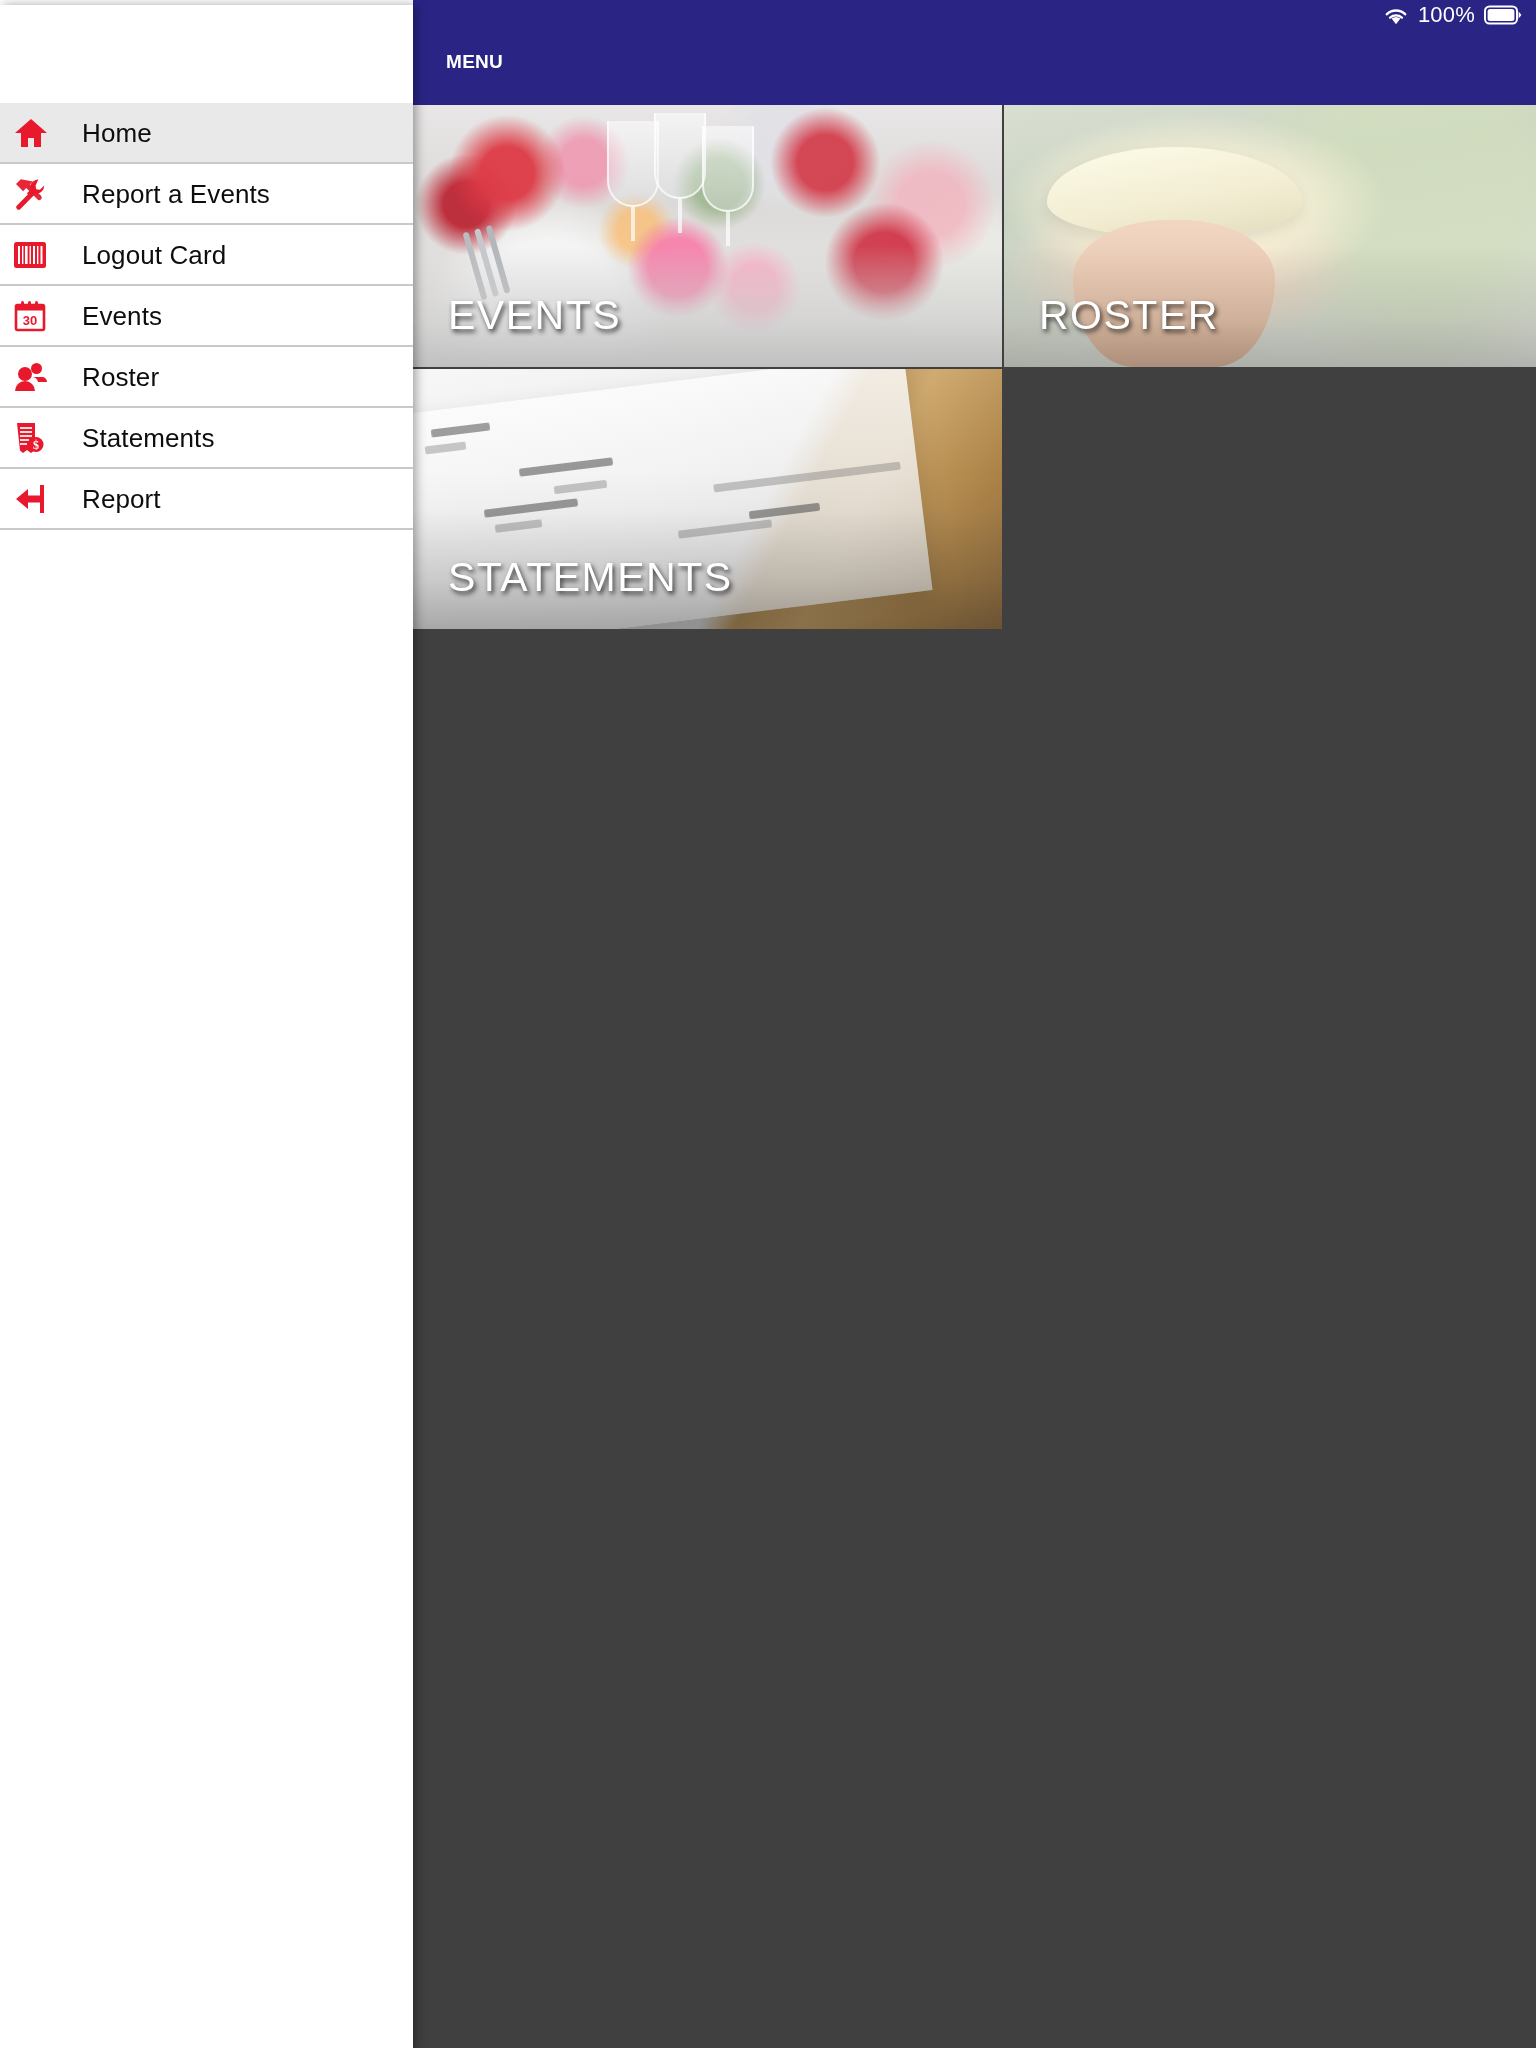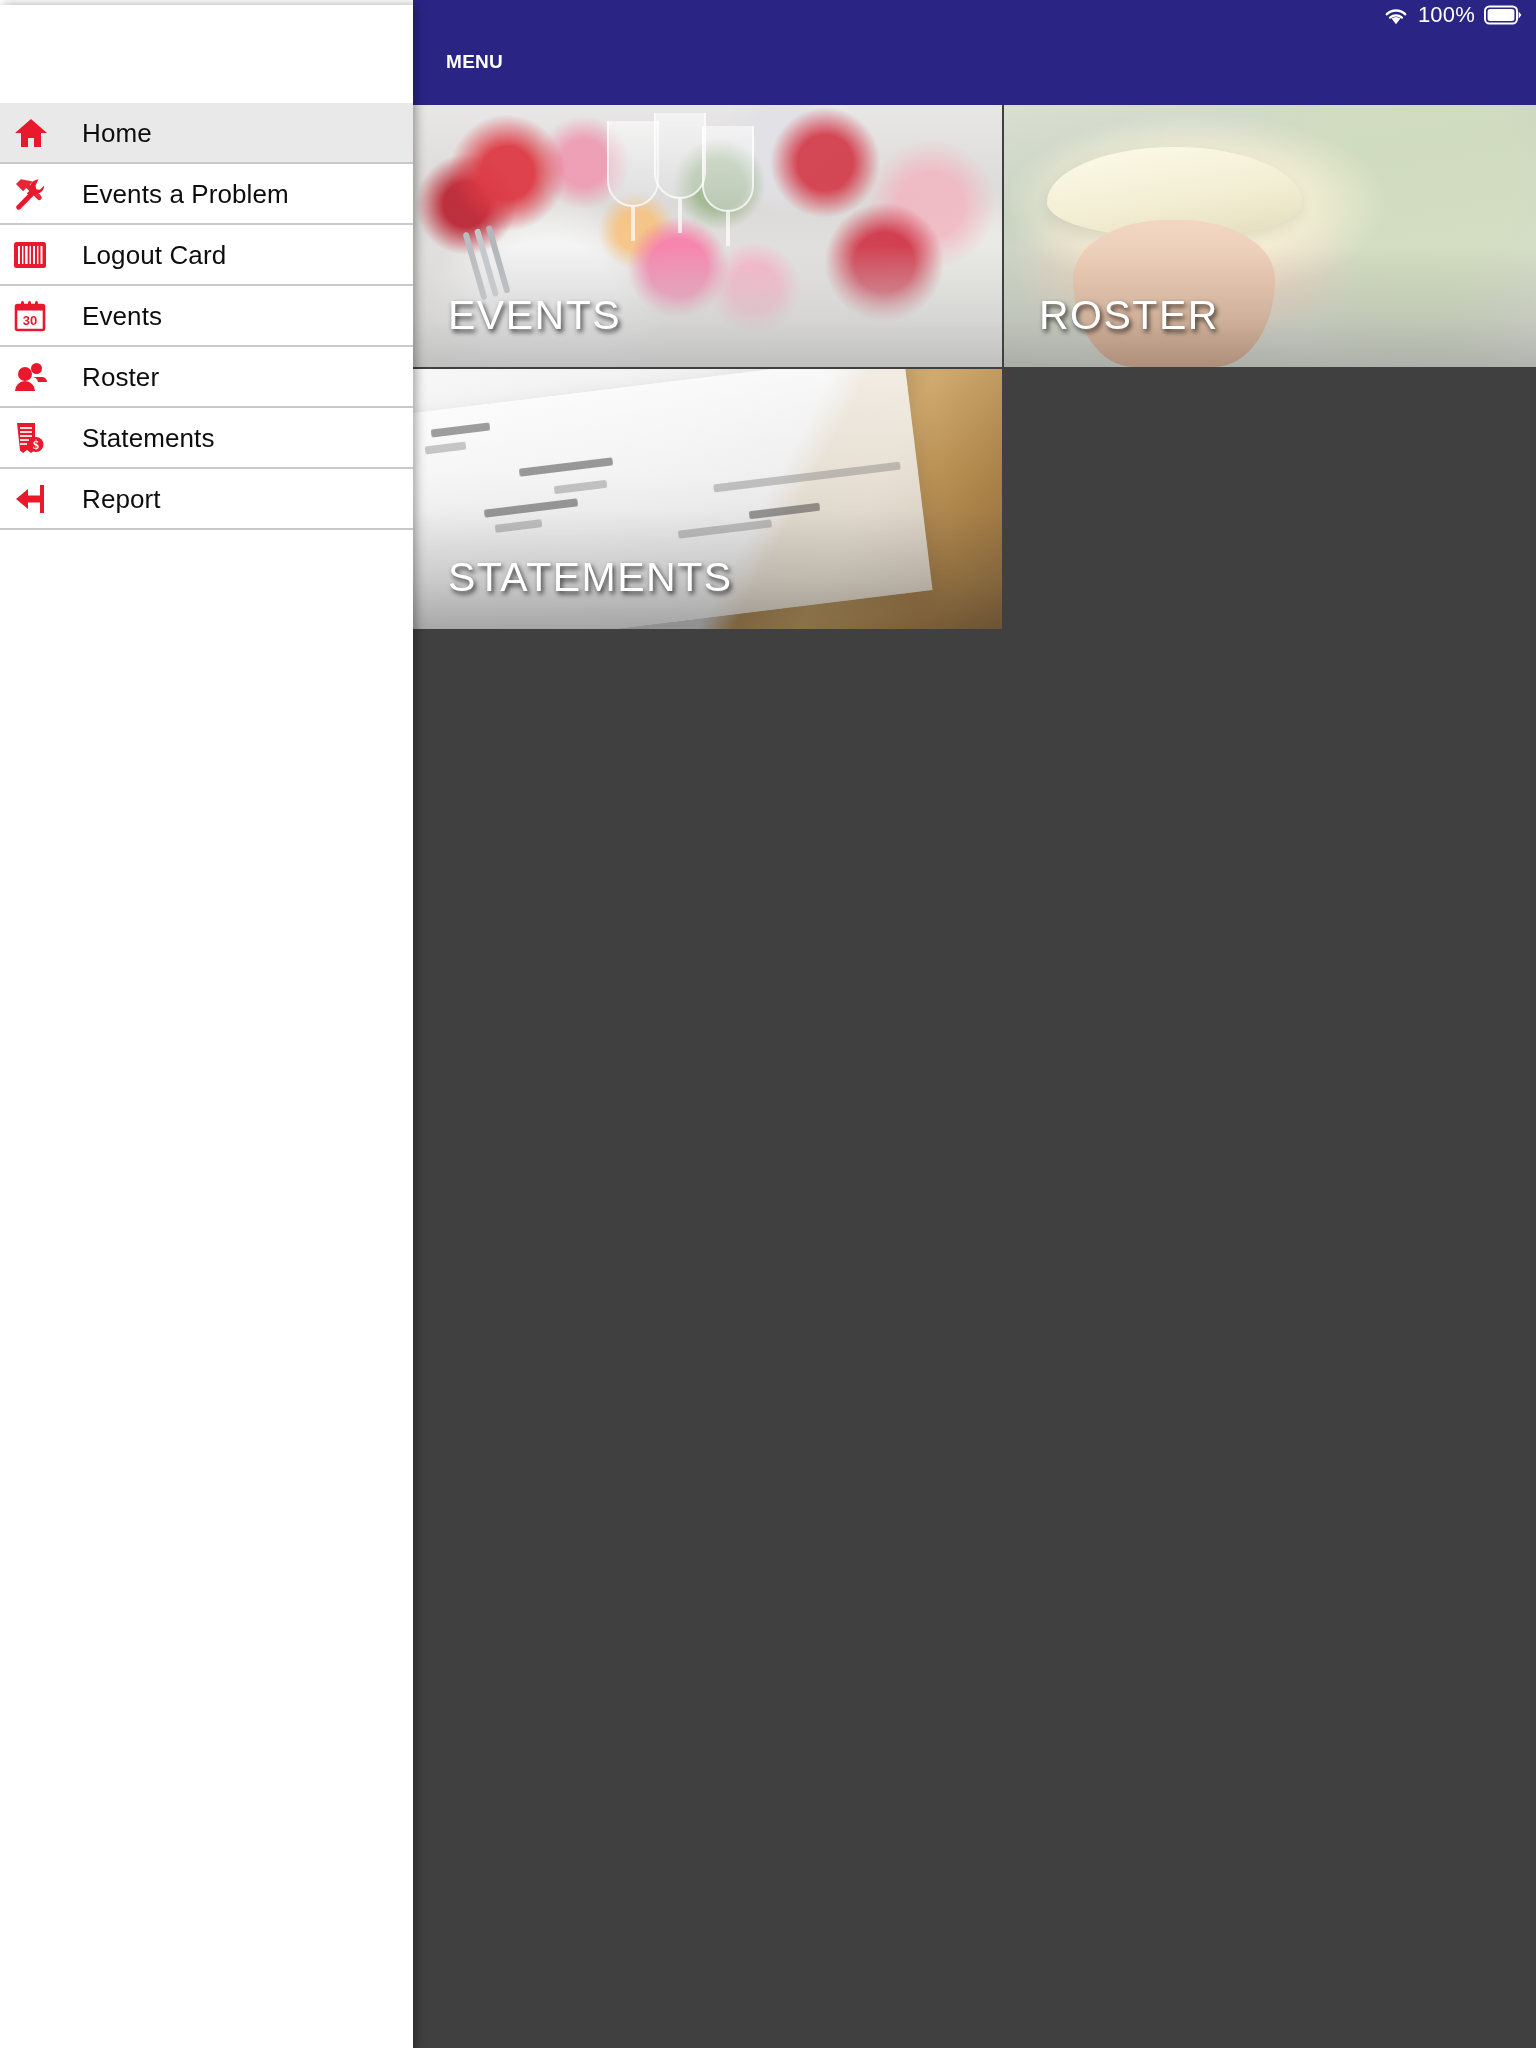--- a/index.html
+++ b/index.html
@@ -294,21 +294,21 @@
     <div class="menu-item">
       <span class="mi-icon">
         <svg width="34" height="32" viewBox="0 0 34 32">
           <g fill="#e8192c">
             <path d="M3 27.5 L17.5 12.8 l3.4 3.4 L6.4 30.9 a2.4 2.4 0 0 1 -3.4 0 l0 0 a2.4 2.4 0 0 1 0 -3.4 Z"></path>
             <path d="M24.3 1.6 a8.2 8.2 0 0 0 -8.0 10.3 l-3.4 3.4 3.6 3.6 3.4 -3.4 a8.2 8.2 0 0 0 10.3 -8 l-4.3 4.3 -3.8 -0.5 -0.5 -3.8 Z"></path>
             <path d="M6.8 1.3 L2.0 6.1 l7.1 7.1 3.1 -3.1 11.2 11.2 a2.5 2.5 0 0 0 3.6 -3.6 L15.8 6.5 18.9 3.4 Z" opacity="0.95"></path>
           </g>
         </svg>
       </span>
-      <span class="mi-label">Events a Problem</span>
+      <span class="mi-label">Report a Events</span>
     </div>
 
     <div class="menu-item">
       <span class="mi-icon">
         <svg width="32" height="26" viewBox="0 0 32 26">
           <rect x="0" y="0" width="32" height="26" rx="2.5" fill="#e8192c"></rect>
           <g fill="#ffffff">
             <rect x="4" y="4" width="2" height="18"></rect>
             <rect x="8" y="4" width="1.4" height="18"></rect>
             <rect x="11" y="4" width="2.6" height="18"></rect>

